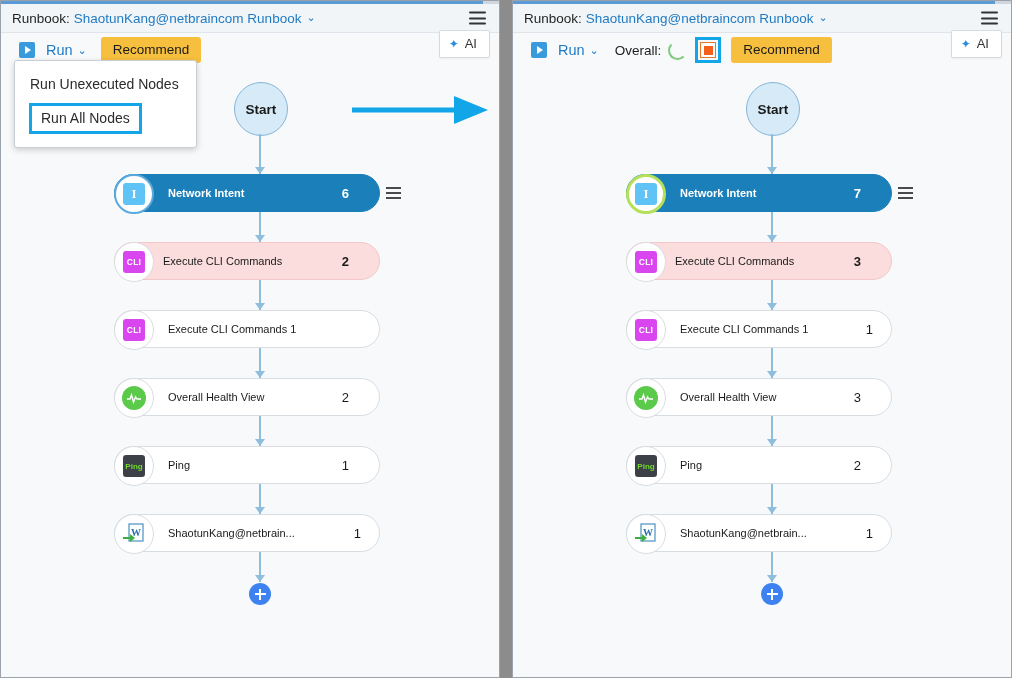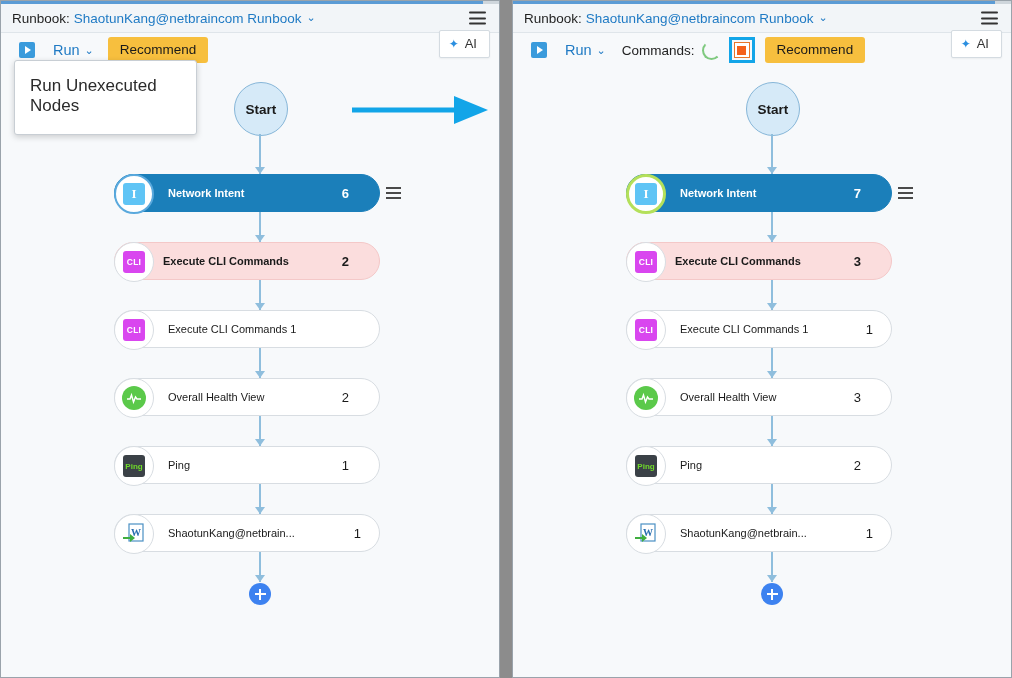--- a/index.html
+++ b/index.html
@@ -53,21 +53,21 @@
   .run-btn{display:flex;align-items:center;margin-left:18px;cursor:pointer;}
   .play-sq{
     width:16px;height:16px;background:#3a9bdc;border-radius:2px;
     display:flex;align-items:center;justify-content:center;
   }
   .play-sq .tri{
     width:0;height:0;border-left:6px solid #fff;
     border-top:4px solid transparent;border-bottom:4px solid transparent;
     margin-left:2px;
   }
-  .run-label{font-size:14.5px;color:#1f7ac4;margin-left:18px;}
+  .run-label{font-size:14.5px;color:#1f7ac4;margin-left:11px;}
   .run-caret{color:#1f7ac4;font-size:11px;margin-left:5px;}
 
   .running-label{font-size:13.5px;color:#222;margin-left:16px;}
   .spinner{
     width:15px;height:15px;border-radius:50%;
     border:2px solid #7fc97f;border-top-color:transparent;border-right-color:transparent;
     margin-left:7px;
   }
   .stop-wrap{
     margin-left:8px;width:26px;height:26px;
@@ -97,21 +97,21 @@
   .ai-spark{color:#2b8fe0;font-size:12px;line-height:1;}
   .ai-text{font-size:13px;color:#333;}
 
   
   .dropdown{
     position:absolute;left:13px;top:59px;width:181px;
     background:#fff;border:1px solid #c8ced4;border-radius:3px;
     box-shadow:0 2px 6px rgba(0,0,0,.18);
     padding:10px 0 13px;z-index:40;
   }
-  .dd-item{font-size:17px;color:#2b2b2b;padding:5px 0 5px 15px;cursor:pointer;}
+  .dd-item{font-size:14px;color:#2b2b2b;padding:5px 0 5px 15px;cursor:pointer;}
   .dd-item.boxed{
     border:3px solid #12a5e8;margin:6px 0 0 14px;
     padding:4px 9px 5px;display:inline-block;
   }
 
   
   .anno-arrow{position:absolute;left:350px;top:94px;z-index:30;}
 
   
   .flow{position:absolute;left:0;top:68px;width:100%;}
@@ -151,21 +151,21 @@
   .ico-intent{background:#5fc4f5;color:#fff;font-family:"Liberation Serif",serif;font-size:13px;font-weight:bold;}
   .ico-cli{background:#d946ef;font-size:8.5px;letter-spacing:.2px;}
   .ico-ping{background:#3b4147;color:#6fdb2a;font-size:8px;}
   .ico-health{background:#5bc94a;border-radius:50%;width:24px;height:24px;}
   .ico-doc{background:transparent;position:relative;width:24px;height:24px;}
 
   .node-label{
     margin-left:53px;font-size:11px;color:#1a1a1a;white-space:nowrap;
   }
   .node.sel .node-label{color:#fff;font-weight:bold;}
-  .node.pink .node-label{font-weight:bold;margin-left:48px;}
+  .node.pink .node-label{font-weight:normal;margin-left:48px;}
   .node-count{
     position:absolute;font-size:13px;color:#1a1a1a;
   }
   .node.sel .node-count{color:#fff;font-weight:bold;}
   .node.pink .node-count{font-weight:bold;}
 
   .node-menu{
     position:absolute;width:15px;height:12px;cursor:pointer;
   }
   .node-menu i{display:block;height:2px;background:#4a4a4a;margin-bottom:3px;}
@@ -215,20 +215,21 @@
       <div class="recommend rec-left">Recommend</div>
     </div>
 
     <div class="ai-btn">
       <span class="ai-spark">✦</span>
       <span class="ai-text">AI</span>
     </div>
 
     <div class="dropdown">
       <div class="dd-item">Run Unexecuted Nodes</div>
+      <div class="dd-item boxed">Run All Nodes</div>
     </div>
 
     <div class="flow">
       <div class="start-node" style="left:233px;top:13px;">Start</div>
     <div class="connector" style="left: 258px; top: 65px; height: 40px;"></div>
         <div class="arrowhead" style="left: 254px; top: 98px;"></div>
         <div class="node sel" style="left: 113px; top: 105px;">
           <span class="node-icon-wrap">
             <span class="ico ico-intent">I</span>
           </span>
@@ -316,21 +317,21 @@
     </div>
 
     <div class="toolbar">
       <div class="run-btn">
         <span class="play-sq">
             <span class="tri"></span>
           </span>
         <span class="run-label">Run</span>
         <span class="run-caret">⌄</span>
       </div>
-      <span class="running-label">Commands:</span>
+      <span class="running-label">Overall:</span>
       <span class="spinner"></span>
       <div class="stop-wrap">
         <div class="stop-btn">
             <span></span>
           </div>
       </div>
       <div class="recommend rec-right">Recommend</div>
     </div>
 
     <div class="ai-btn">

